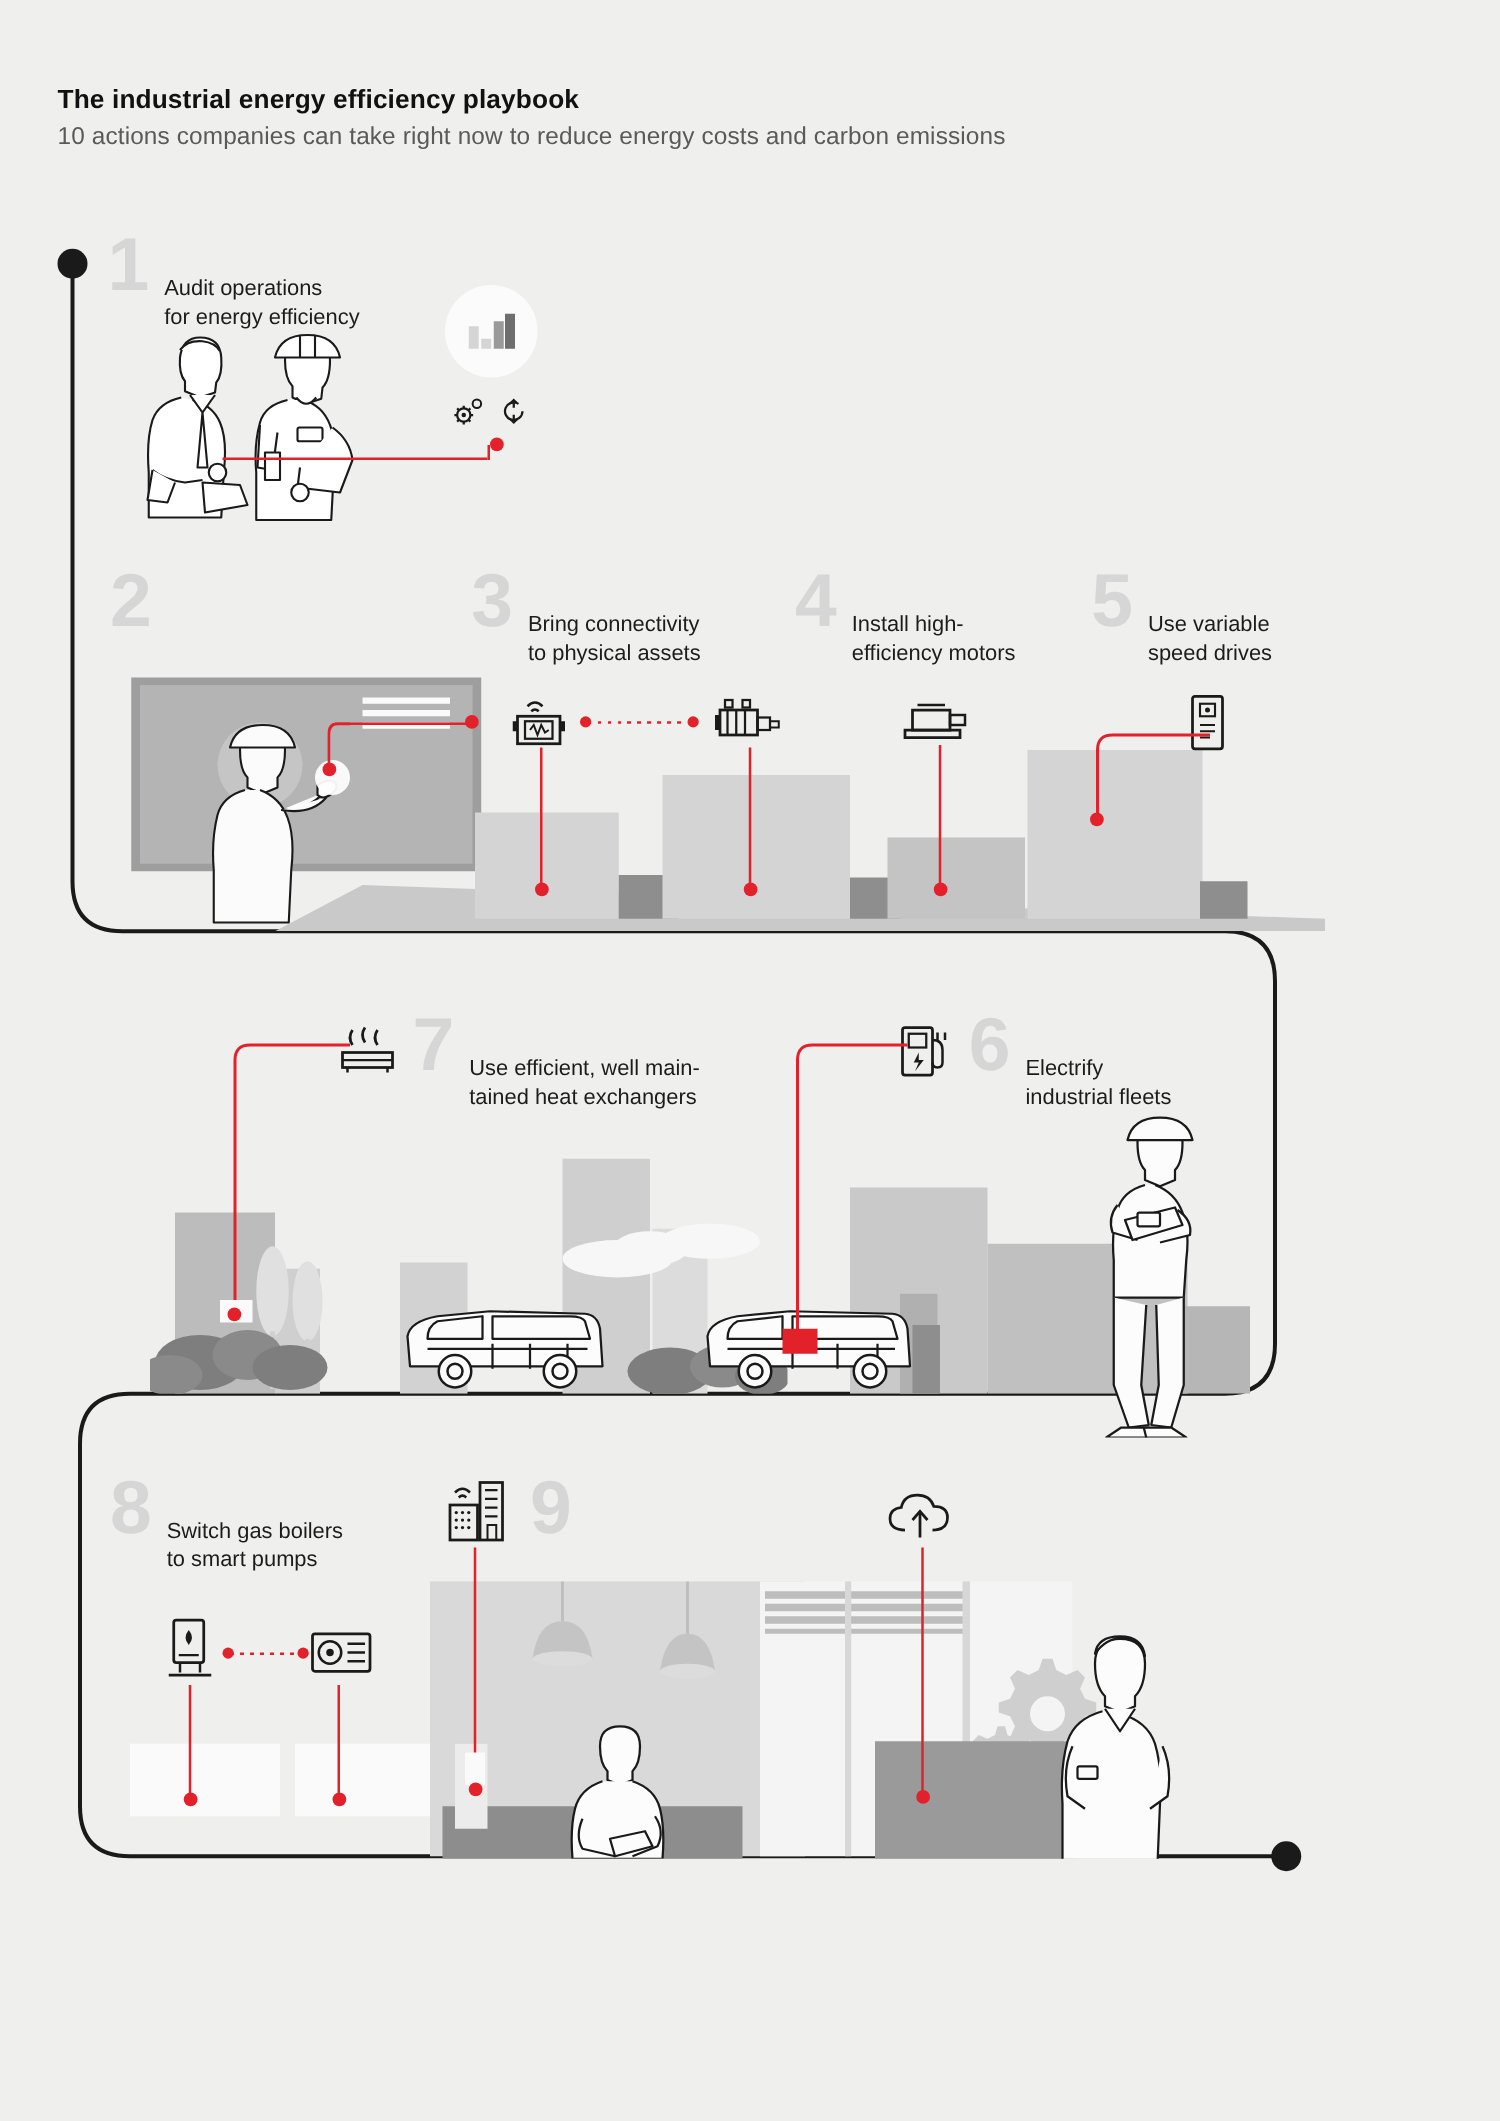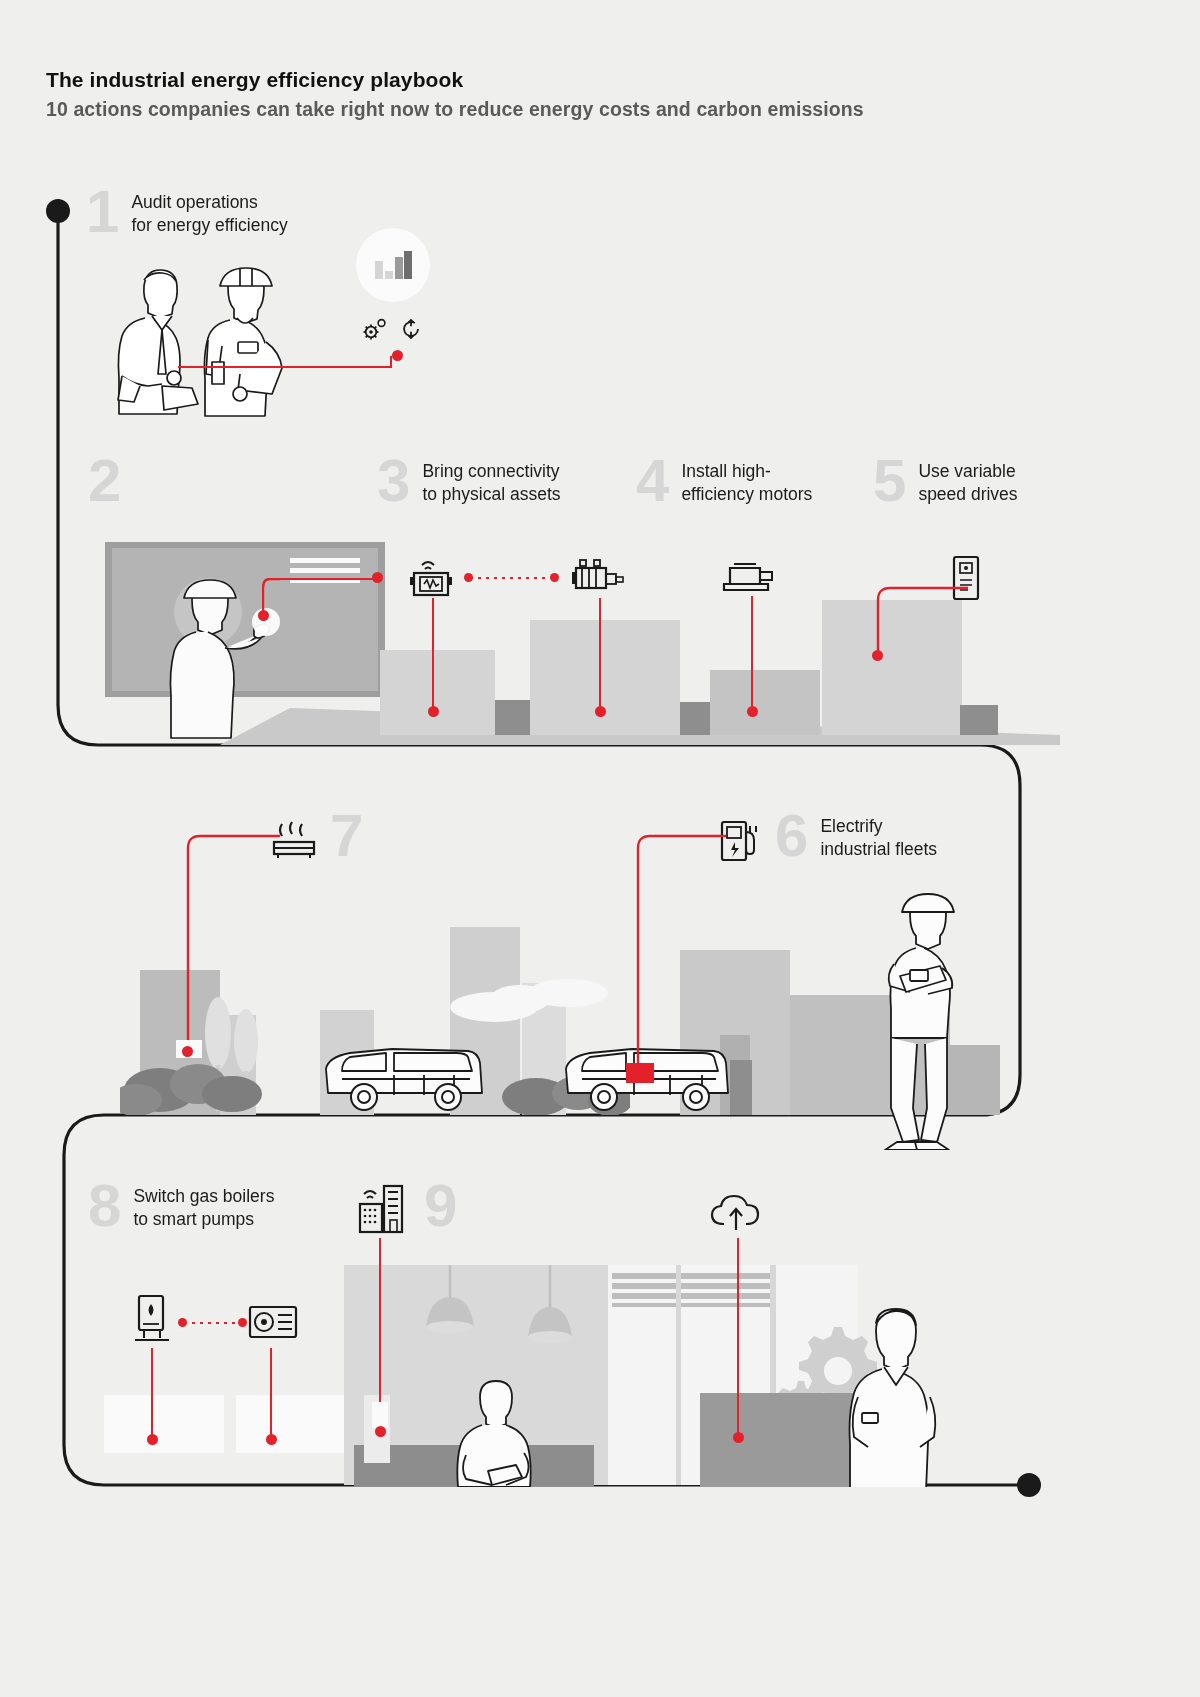--- a/index.html
+++ b/index.html
@@ -9,35 +9,35 @@
     font-family:"Liberation Sans", sans-serif;
     color:#1a1a1a;
     overflow:hidden;
     position:relative;
   }
   .canvas{position:relative;width:1200px;height:1697px;}
 
   
   .hdr{position:absolute;left:46px;top:68px;}
   .hdr h1{font-size:21px;font-weight:bold;margin:0;letter-spacing:.1px;color:#111;}
-  .hdr h2{font-size:19.5px;font-weight:bold;margin:6px 0 0 0;color:#5a5a5a;letter-spacing:.1px;}
+  .hdr h2{font-size:19.5px;font-weight:normal;margin:6px 0 0 0;color:#5a5a5a;letter-spacing:.1px;}
 
   
   .track{position:absolute;left:0;top:0;width:1200px;height:1697px;pointer-events:none;}
 
   
   .item{position:absolute;display:flex;align-items:flex-start;}
   .num{
     font-size:60px;line-height:52px;font-weight:bold;color:#d6d6d6;
     letter-spacing:-2px;user-select:none;
   }
   .num.wide{letter-spacing:-3px;}
   .lbl{
     font-size:17.5px;line-height:22.5px;color:#1c1c1c;
-    padding-top:5px;white-space:pre-line;
+    padding-top:5px;white-space:pre-line;margin-top:28px;
   }
   .gapA{width:14px;}
 
   
   .scene{position:absolute;overflow:hidden;}
 
   .box{position:absolute;background:#c9c9c9;}
   .box.d{background:#8e8e8e;}
   .box.w{background:#fafafa;}
 
@@ -261,20 +261,22 @@
   <svg class="icon" style="left:270px;top:820px;" width="48" height="40" viewBox="0 0 48 40">
     <path d="M12 4 q-4 6 0 12 M22 2 q-4 6 0 12 M32 4 q-4 6 0 12" fill="none" stroke="#1a1a1a" stroke-width="2.2"></path>
     <rect x="4" y="22" width="40" height="12" fill="none" stroke="#1a1a1a" stroke-width="2.2"></rect>
     <path d="M4 28 L44 28" stroke="#1a1a1a" stroke-width="1.8"></path>
     <path d="M8 34 L8 38 M40 34 L40 38" stroke="#1a1a1a" stroke-width="2"></path>
   </svg>
 
   <div class="item" style="left:330px;top:810px;">
     <div class="num">7</div>
     <div class="gapA"></div>
+    <div class="lbl">Use efficient, well main-
+tained heat exchangers</div>
   </div>
 
   <svg class="icon" style="left:718px;top:818px;" width="42" height="46" viewBox="0 0 42 46">
     <rect x="4" y="4" width="24" height="38" rx="2" fill="none" stroke="#1a1a1a" stroke-width="2.2"></rect>
     <rect x="9" y="9" width="14" height="11" fill="none" stroke="#1a1a1a" stroke-width="1.8"></rect>
     <path d="M17 24 L13 32 L17 32 L14 39 L21 30 L17 30 Z" fill="#1a1a1a"></path>
     <path d="M28 14 q8 0 8 8 l0 10 q0 4 -4 4 q-4 0 -4 -4" fill="none" stroke="#1a1a1a" stroke-width="2"></path>
     <path d="M32 8 L32 14 M38 8 L38 14" stroke="#1a1a1a" stroke-width="2"></path>
   </svg>
 

